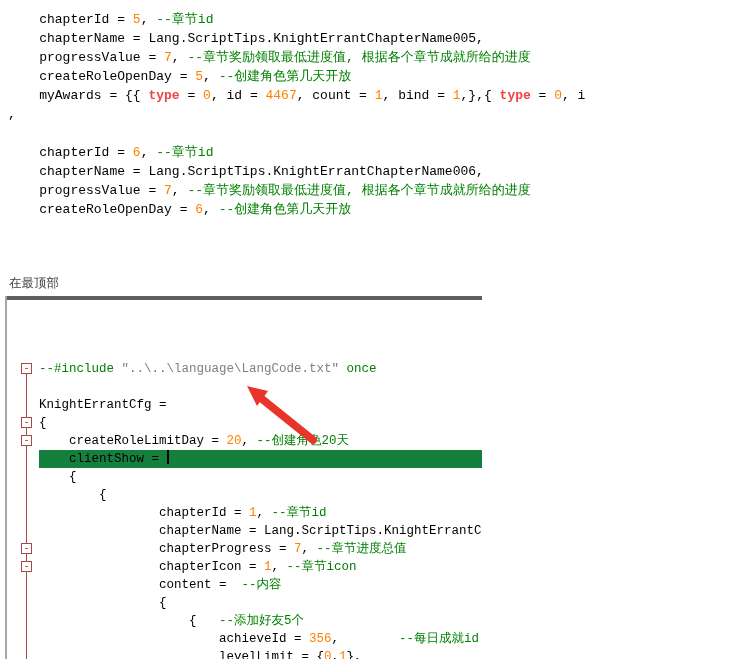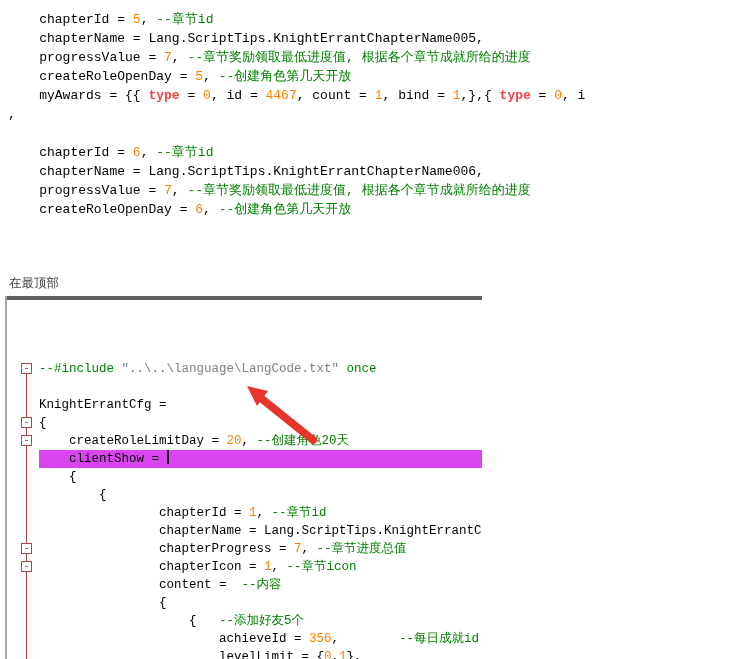--- a/index.html
+++ b/index.html
@@ -24,21 +24,21 @@
     background:#fff; border-left:2px solid #a6a6a6; overflow:hidden;
   }
   .editor-topbar { height:4px; background:#5f5f5f; }
   .editor-body {
     position:relative; height:359px; overflow:hidden;
     font-family:"Liberation Mono","DejaVu Sans Mono",monospace;
     font-size:12.5px; line-height:18px; white-space:pre; color:#000;
   }
   .editor-code { padding:6px 0 0 32px; }
   .editor-code .code-line { height:18px; }
-  .code-line.highlight { background:#d946ef; }
+  .code-line.highlight { background:#15803d; }
   span.num { color:#ff8000; }
   span.comment { color:#008000; }
   span.kw { color:#ef4444; font-weight:bold; }
   span.str { color:#808080; }
   .caret { display:inline-block; width:2px; height:14px; background:#000; vertical-align:-2px; }
   
   .fold-layer { position:absolute; left:0; top:0; width:32px; height:100%; }
   .fold-box {
     position:absolute; left:14px; width:11px; height:11px;
     border:1px solid #a84848; background:#fff; color:#a84848;

